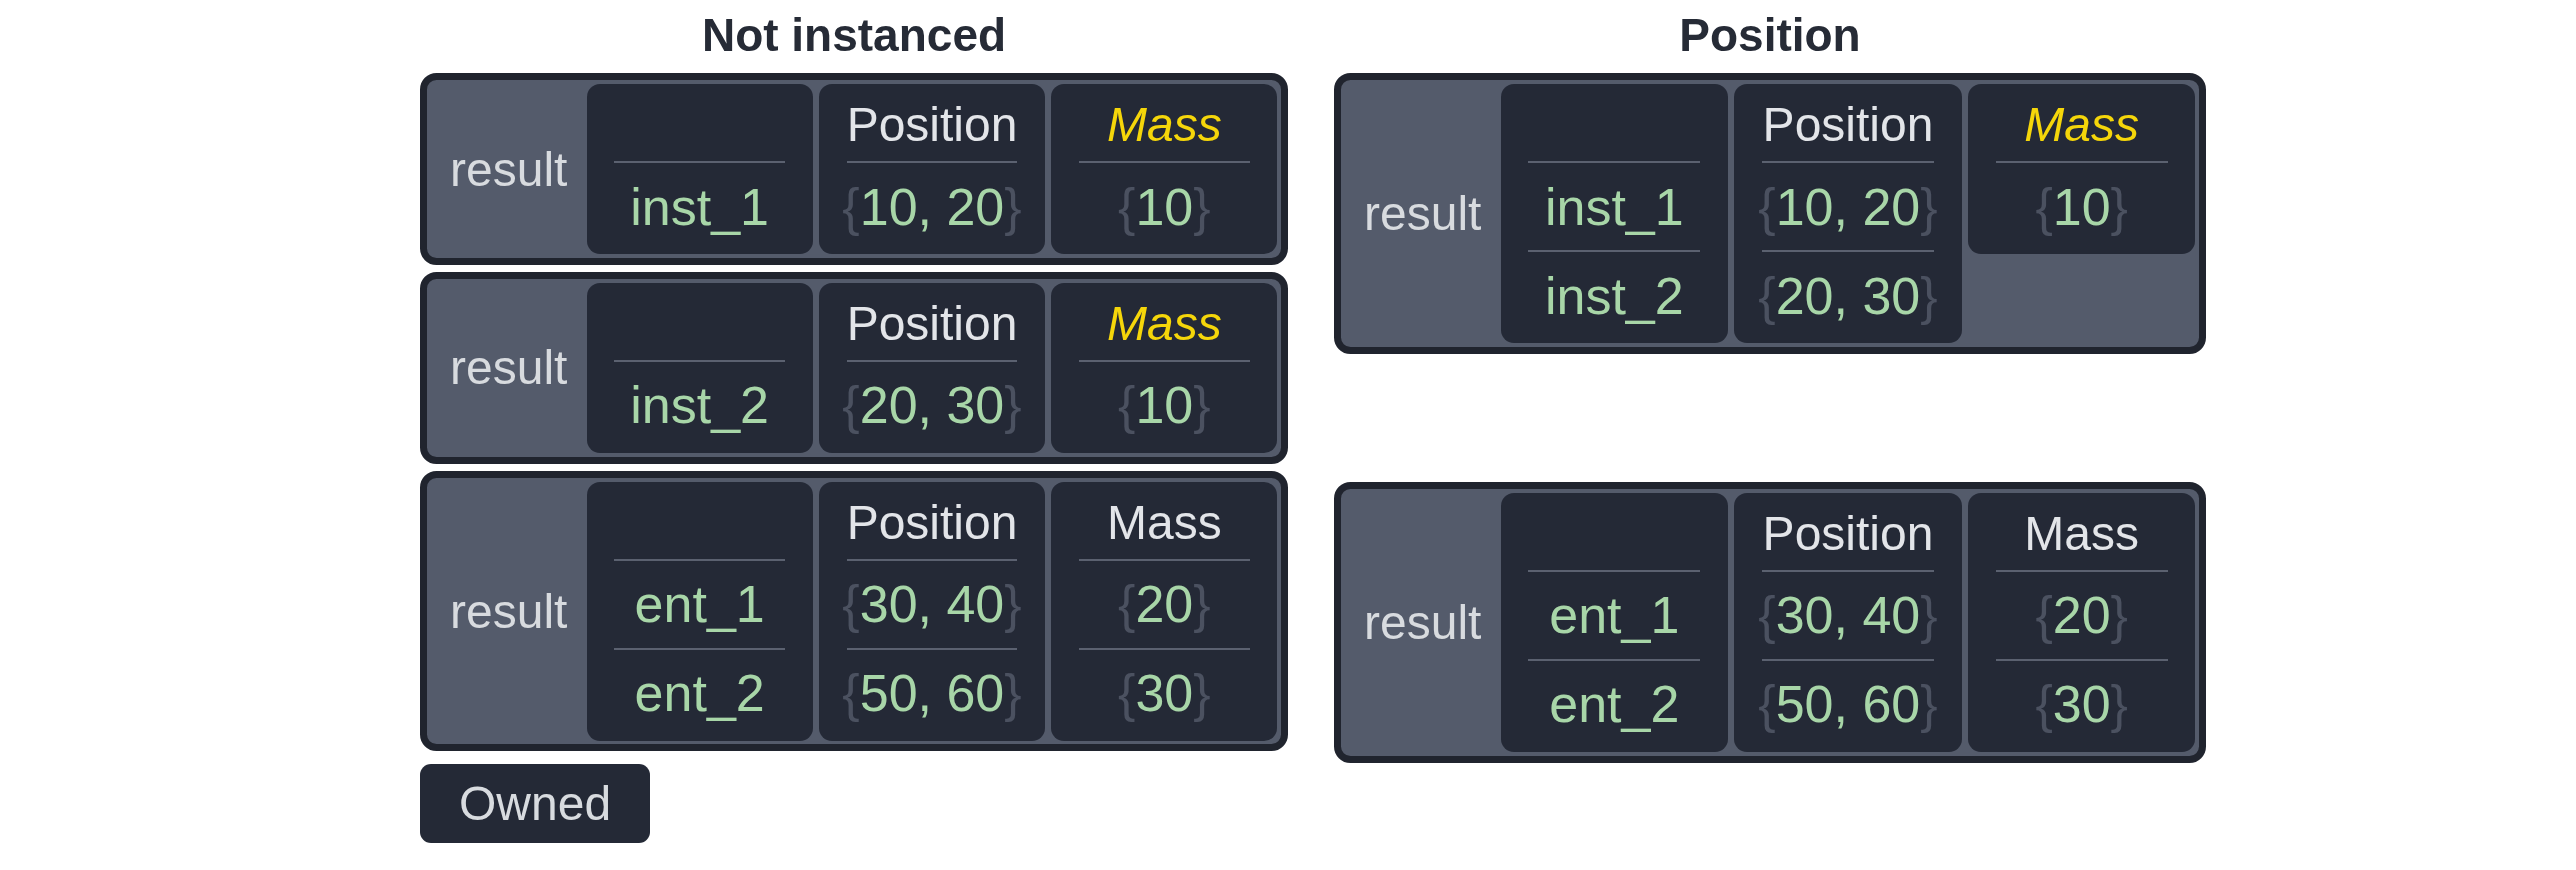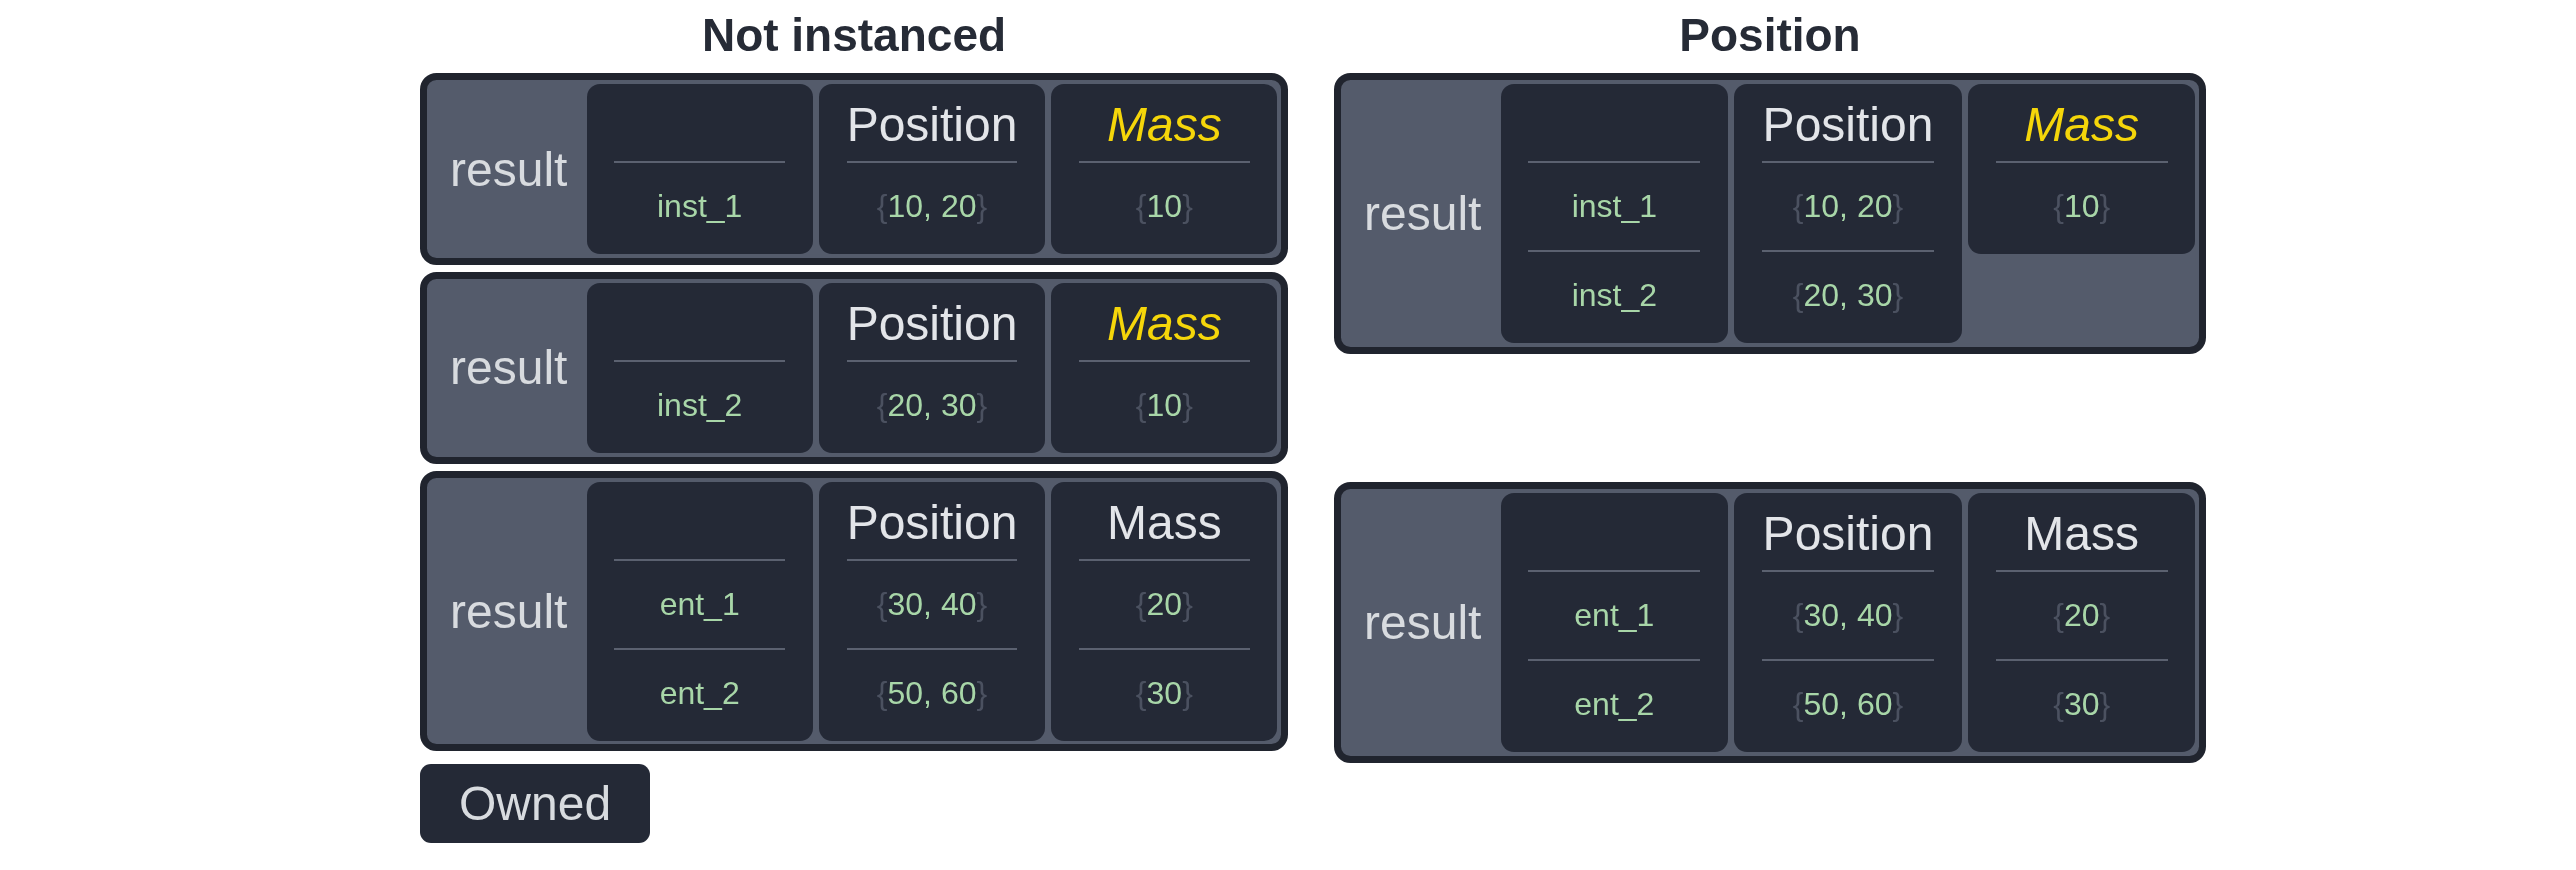--- a/index.html
+++ b/index.html
@@ -49,21 +49,21 @@
   }
   .cell.short{align-self:flex-start;}
   .cell-header{
     height:73px;display:flex;align-items:center;justify-content:center;
     font-size:48px;color:var(--header-light);
   }
   .cell-header.shared{color:var(--accent-yellow);font-style:italic;}
   .cell-divider{border-top:2.8px solid var(--divider-gray);margin:0 27.5px;}
   .cell-row{
     height:87px;display:flex;align-items:center;justify-content:center;
-    font-size:32px;color:var(--value-green);white-space:pre;
+    font-size:52px;color:var(--value-green);white-space:pre;
   }
   .brace{color:var(--brace-gray);}
   .legend{display:flex;gap:29px;margin-top:13px;}
   .chip{
     background:var(--cell-dark);border-radius:11px;height:79px;
     padding:0 39px;display:flex;align-items:center;justify-content:center;
     font-size:48px;color:var(--label-light);
   }
   .chip.shared{color:var(--accent-yellow);font-style:italic;}
 </style>

